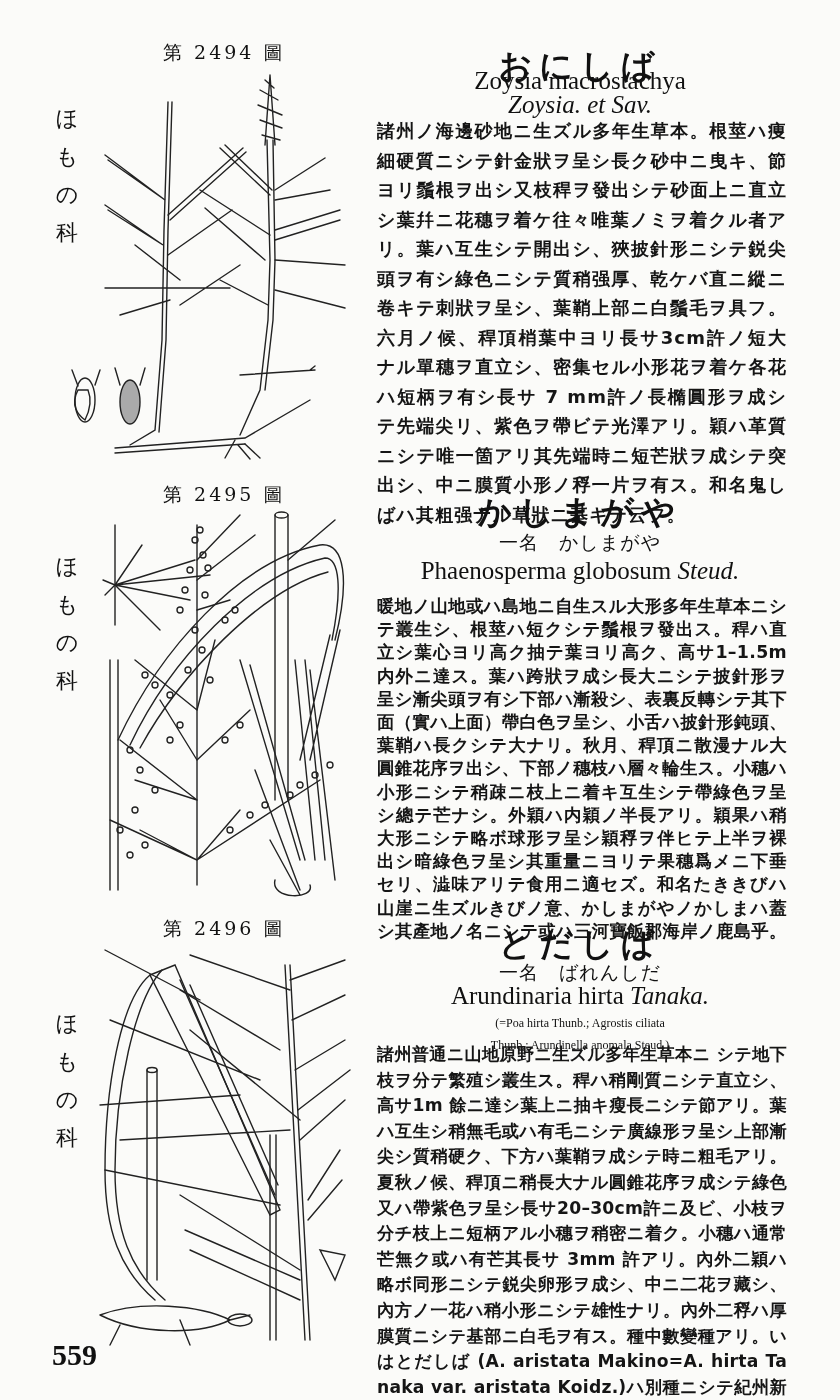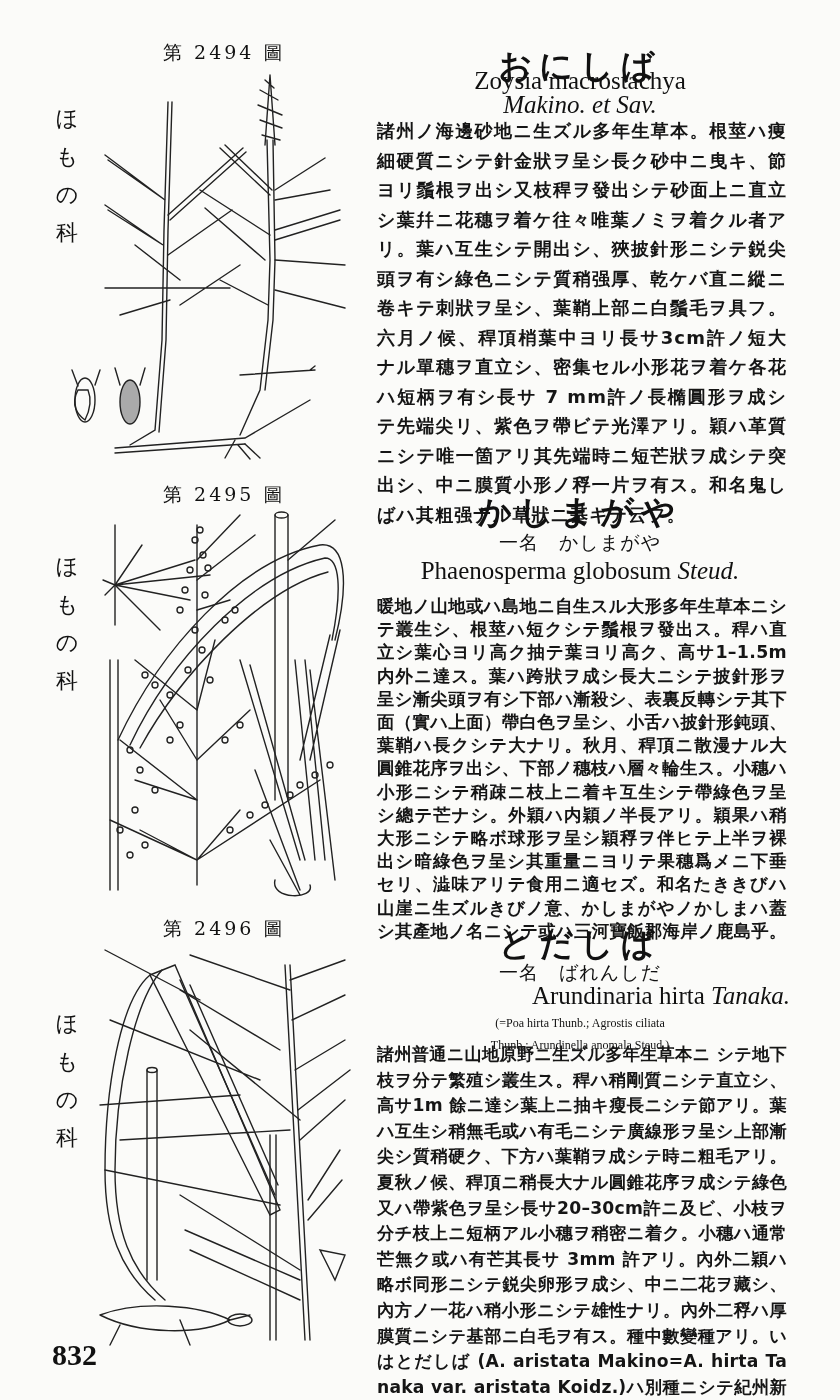--- a/index.html
+++ b/index.html
@@ -66,21 +66,21 @@
   <path d="M160 88 L210 135 M165 85 L212 130 M215 130 L265 98 M215 140 L270 130 M215 170 L280 150 M215 180 L280 160 M215 200 L285 205 M215 230 L285 248 M140 130 L210 175 M145 148 L205 200 M160 220 L208 245 M180 315 L255 310 M250 310 L255 306"></path>
 
   <path d="M18 330 C10 345 18 355 25 360 C30 350 32 340 28 330 Z"></path>
   <ellipse cx="25" cy="340" rx="10" ry="22"></ellipse>
   <ellipse cx="70" cy="342" rx="10" ry="22" style="fill:#aaa"></ellipse>
   <path d="M55 308 L60 325 M85 308 L80 325 M12 310 L18 326 M40 310 L35 325"></path>
 </svg>
 
 <div class="abs jp-title" style="left:370px;top:30px;margin-top:14px;">おにしば</div>
 <div class="abs sci" style="left:370px;top:67px;">Zoysia macrostachya</div>
-<div class="abs sci" style="left:370px;top:91px;font-style:italic;">Makino. et Sav.</div>
+<div class="abs sci" style="left:370px;top:91px;font-style:italic;">Zoysia. et Sav.</div>
 <div class="abs body-text bt1" style="left:377px;top:116px;">諸州ノ海邊砂地ニ生ズル多年生草本。根莖ハ痩細硬質ニシテ針金狀ヲ呈シ長ク砂中ニ曳キ、節ヨリ鬚根ヲ出シ又枝稈ヲ發出シテ砂面上ニ直立シ葉幷ニ花穗ヲ着ケ往々唯葉ノミヲ着クル者アリ。葉ハ互生シテ開出シ、狹披針形ニシテ鋭尖頭ヲ有シ綠色ニシテ質稍强厚、乾ケバ直ニ縱ニ卷キテ刺狀ヲ呈シ、葉鞘上部ニ白鬚毛ヲ具フ。六月ノ候、稈頂梢葉中ヨリ長サ3cm許ノ短大ナル單穗ヲ直立シ、密集セル小形花ヲ着ケ各花ハ短柄ヲ有シ長サ 7 mm許ノ長橢圓形ヲ成シテ先端尖リ、紫色ヲ帶ビテ光澤アリ。穎ハ革質ニシテ唯一箇アリ其先端時ニ短芒狀ヲ成シテ突出シ、中ニ膜質小形ノ稃一片ヲ有ス。和名鬼しばハ其粗强ナル草狀ニ基キテ云フ。</div>
 
 <div class="abs fig-label" style="left:163px;top:482px;">第 2495 圖</div>
 <div class="abs family" style="left:52px;top:548px;">
   <div>ほ</div>
   <div>も</div>
   <div>の</div>
   <div>科</div>
 </div>
 
@@ -178,21 +178,21 @@
   </g>
 
   <path d="M20 375 C60 360 120 365 150 380 C120 395 60 395 20 375 M40 385 L30 405 M100 380 L110 405 M150 380 L170 375"></path>
   <ellipse cx="160" cy="380" rx="12" ry="6"></ellipse>
 
   <path d="M240 310 L255 340 L265 315 Z"></path>
 </svg>
 
 <div class="abs jp-title" style="left:370px;top:922px;">とだしば</div>
 <div class="abs alias" style="left:370px;top:960px;">一名　ばれんしだ</div>
-<div class="abs sci" style="left:370px;top:982px;text-align:right;">
+<div class="abs sci" style="left:370px;top:982px;">
   <span>Arundinaria hirta</span>
   <i>Tanaka.</i>
 </div>
 <div class="abs syn" style="left:370px;top:1012px;">(=Poa hirta Thunb.; Agrostis ciliata</div>
 <div class="abs syn" style="left:370px;top:1034px;">Thunb.; Arundinella anomala Steud.)</div>
 <div class="abs body-text bt3" style="left:377px;top:1042px;">諸州普通ニ山地原野ニ生ズル多年生草本ニ シテ地下枝ヲ分テ繁殖シ叢生ス。稈ハ稍剛質ニシテ直立シ、高サ1m 餘ニ達シ葉上ニ抽キ瘦長ニシテ節アリ。葉ハ互生シ稍無毛或ハ有毛ニシテ廣線形ヲ呈シ上部漸尖シ質稍硬ク、下方ハ葉鞘ヲ成シテ時ニ粗毛アリ。夏秋ノ候、稈頂ニ稍長大ナル圓錐花序ヲ成シテ綠色又ハ帶紫色ヲ呈シ長サ20–30cm許ニ及ビ、小枝ヲ分チ枝上ニ短柄アル小穗ヲ稍密ニ着ク。小穗ハ通常芒無ク或ハ有芒其長サ 3mm 許アリ。內外二穎ハ略ボ同形ニシテ鋭尖卵形ヲ成シ、中ニ二花ヲ藏シ、內方ノ一花ハ稍小形ニシテ雄性ナリ。內外二稃ハ厚膜質ニシテ基部ニ白毛ヲ有ス。種中數變種アリ。いはとだしば (A. aristata Makino=A. hirta Tanaka var. aristata Koidz.)ハ別種ニシテ紀州新宮井ニ瀞八丁ノ岩上ニ叢生シ往々岩上ヨリ垂レテ小穗ニ芒アリ。和名戸田しばハ武州戸田原邊ニ多生スルヨリ云ヒ、馬簾しばハ蓋シ其花穗ノ形容ニ基キテ云ヒシナラン。</div>
 
-<div class="abs page-num" style="left:52px;top:1338px;">832</div>
+<div class="abs page-num" style="left:52px;top:1338px;">559</div>
 
 </body></html>

